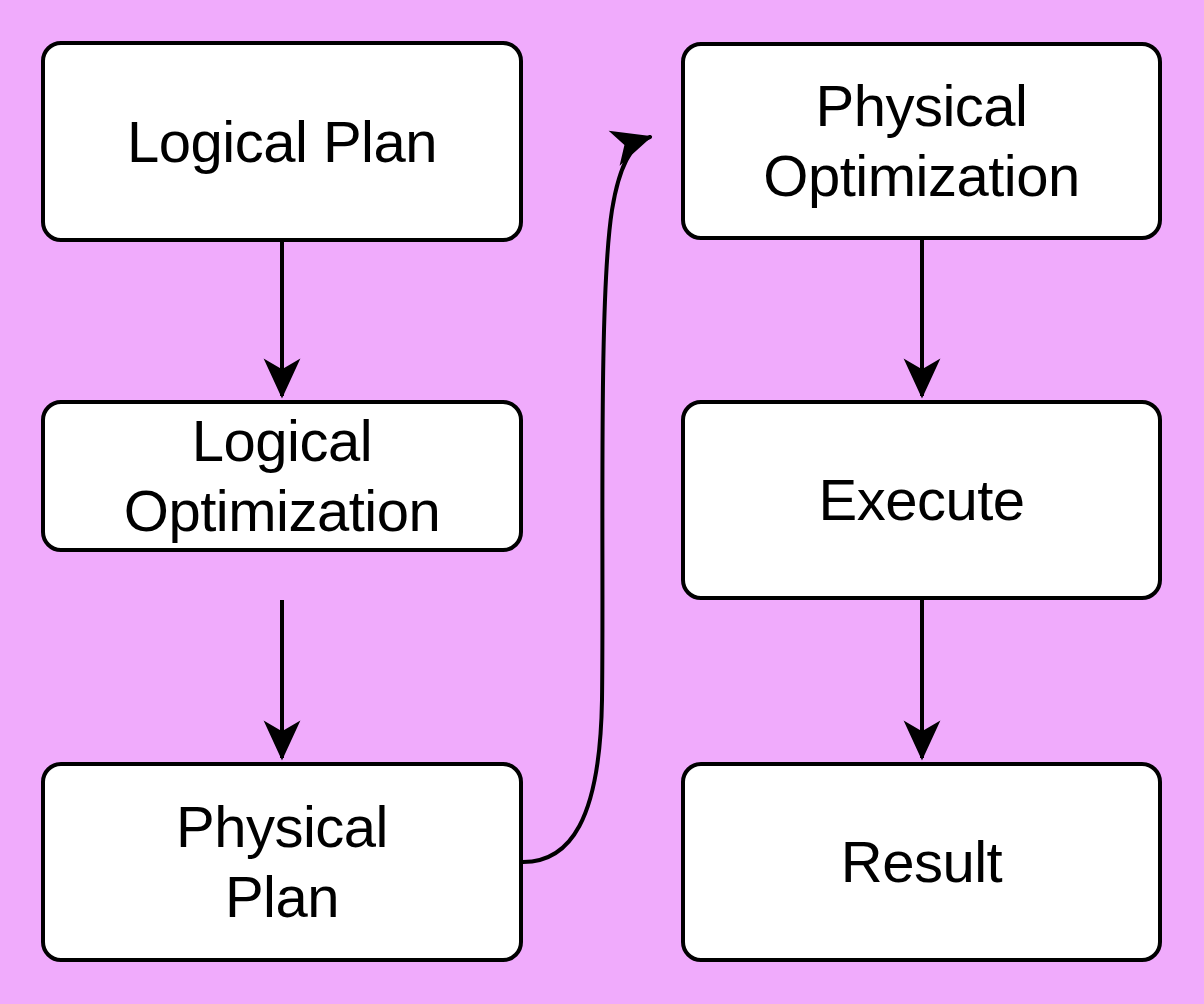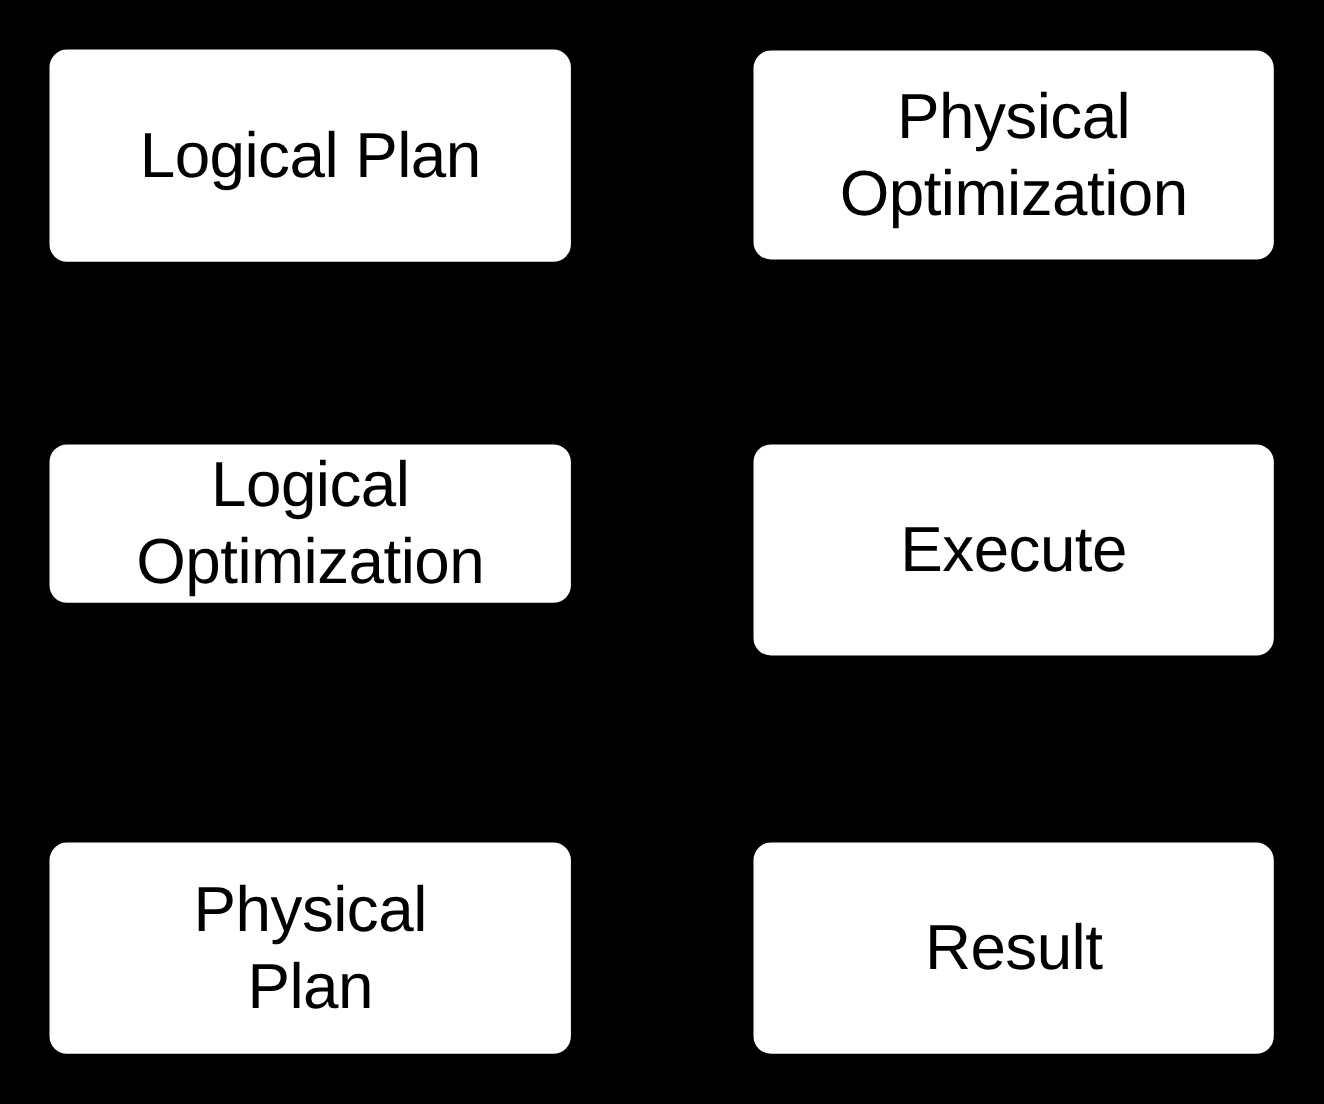--- a/index.html
+++ b/index.html
@@ -7,21 +7,21 @@
     padding: 0;
     background: #ffffff;
   }
   body {
     font-family: "Liberation Sans", sans-serif;
   }
   #canvas {
     position: relative;
     width: 1204px;
     height: 1004px;
-    background: #000000;
+    background: #f0abfc;
     overflow: hidden;
   }
   #edge-layer {
     position: absolute;
     left: 0;
     top: 0;
     width: 1204px;
     height: 1004px;
     pointer-events: none;
   }

